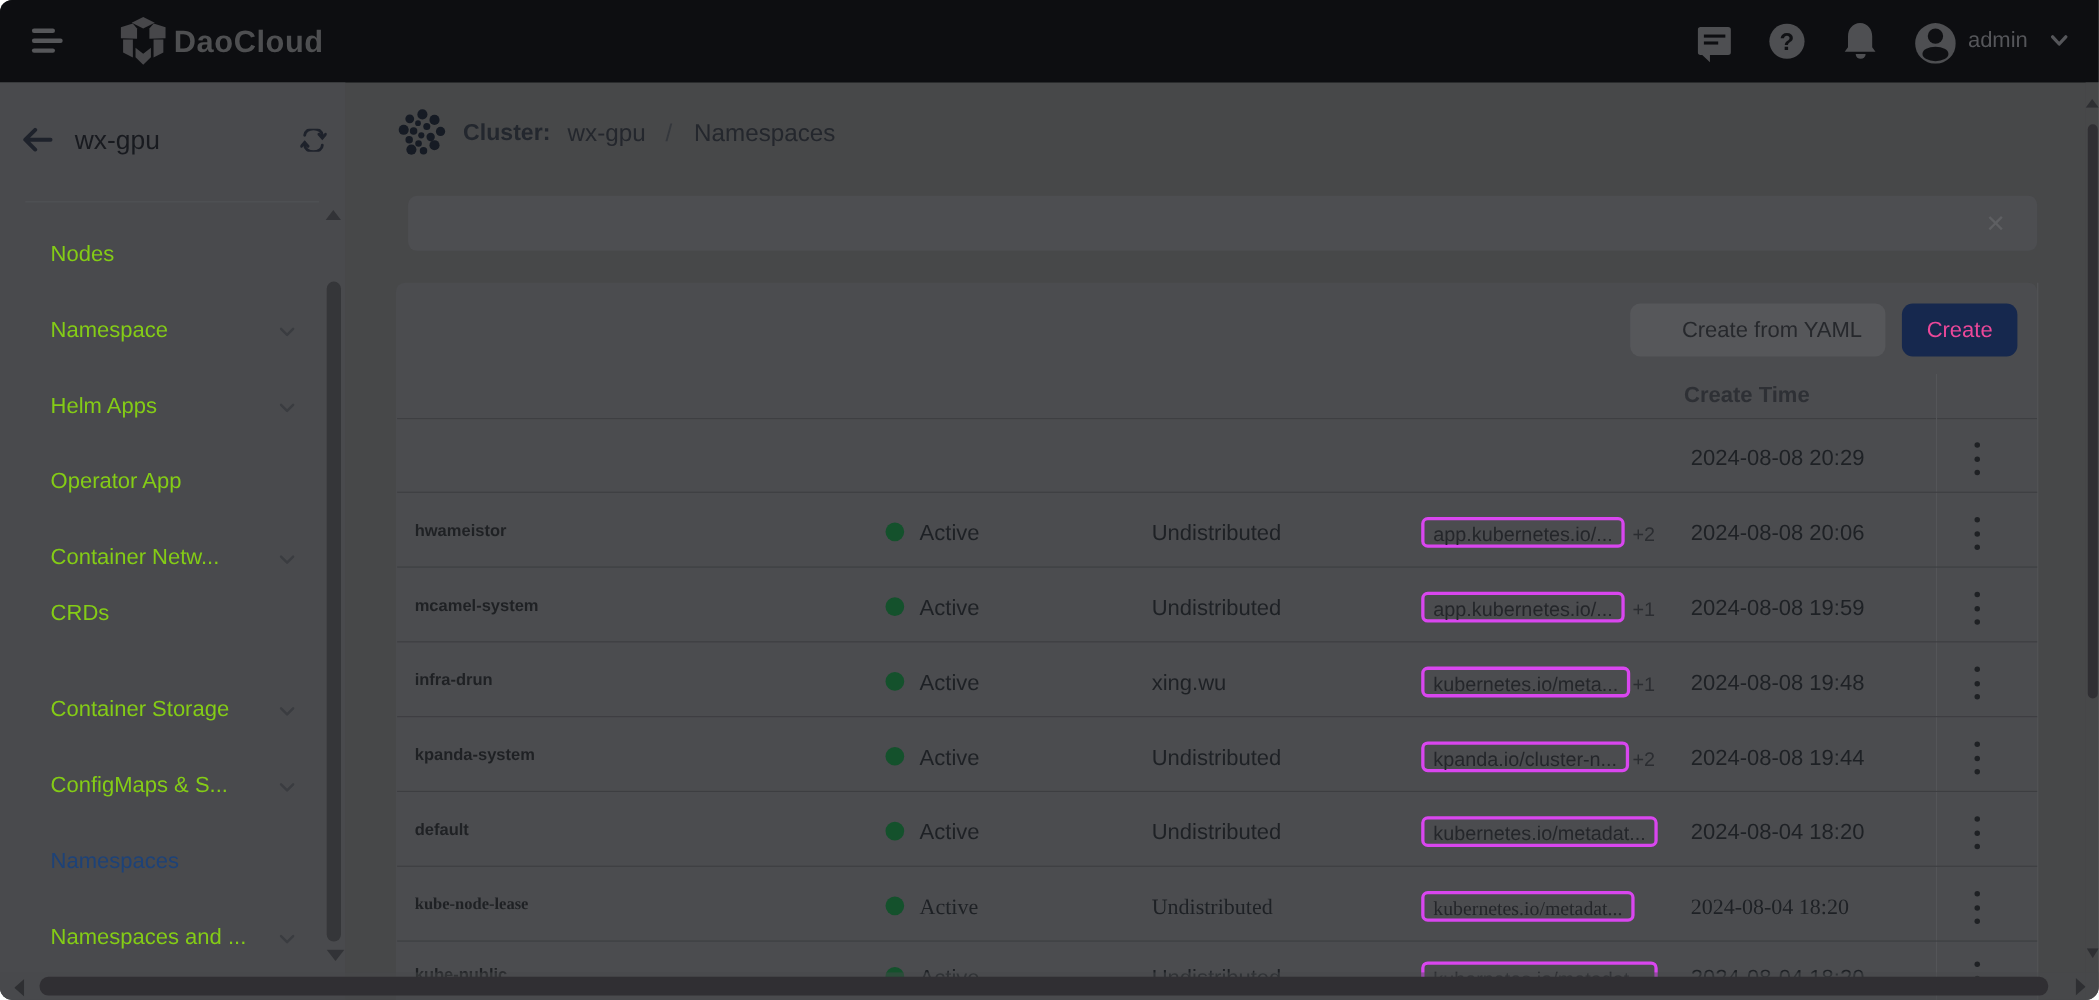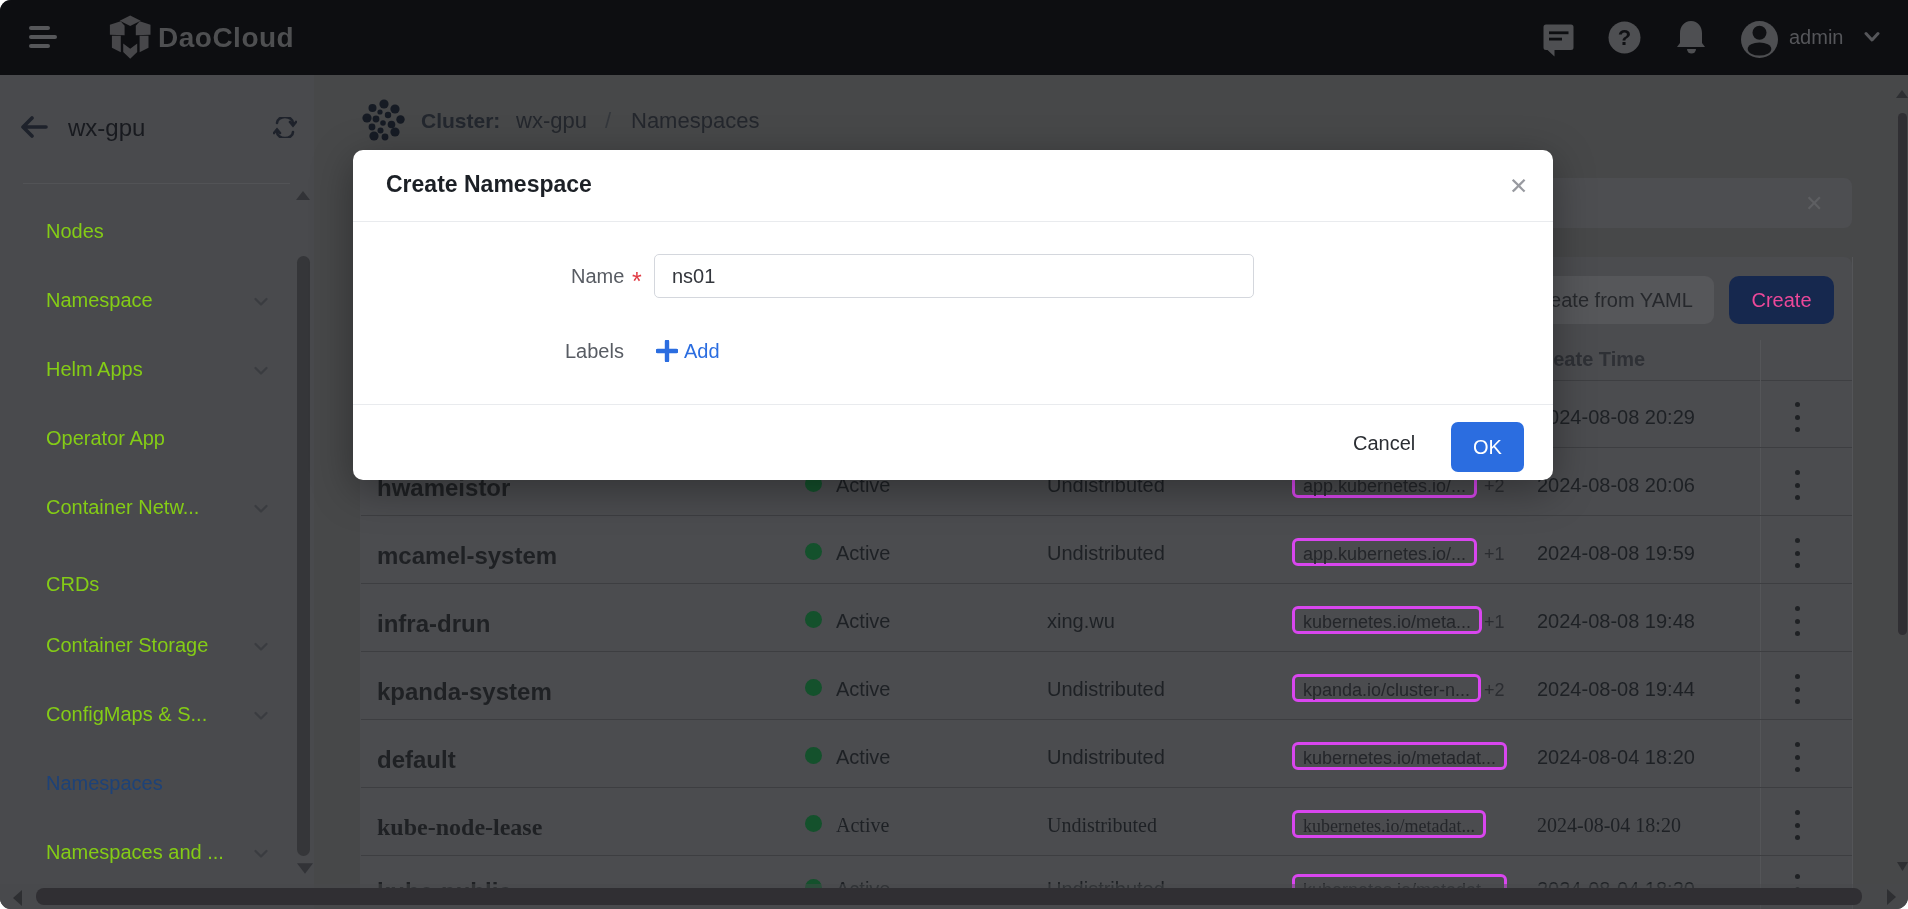--- a/index.html
+++ b/index.html
@@ -35,21 +35,21 @@
 #card { position:absolute; left:360px; top:257px; width:1492px; height:652px; background:#4b4c4f; border-radius:8px 8px 0 0; }
 #btn-yaml { position:absolute; left:1482px; top:276px; width:232px; height:48px; background:#56575a; border-radius:9px; color:#26282c; font-size:20px; text-align:left; padding-left:47px; line-height:48px; }
 #btn-create { position:absolute; left:1729px; top:276px; width:105px; height:48px; background:#16284e; border-radius:10px; color:#ec4899; font-size:20px; text-align:center; line-height:48px; }
 
 .vline { position:absolute; width:1px; background:#545558; }
 .thead { position:absolute; top:348px; font-size:20px; font-weight:bold; color:#2e3035; }
 .hborder { position:absolute; left:361px; top:380px; width:1491px; height:1px; background:#3e3f42; }
 
 .row { position:absolute; left:361px; width:1491px; height:68px; }
 .rborder { position:absolute; left:0; bottom:0; width:100%; height:1px; background:#3d3e41; }
-.cname { position:absolute; left:16px; top:26px; font-size:24px; font-weight:bold; color:#1f2124; }
+.cname { position:absolute; left:16px; top:26px; font-size:15px; font-weight:bold; color:#1f2124; }
 .cdot { position:absolute; left:444px; top:27px; width:17px; height:17px; border-radius:50%; background:#14512c; }
 .cactive { position:absolute; left:475px; top:26px; font-size:20px; color:#1e2125; }
 .cdist { position:absolute; left:686px; top:26px; font-size:20px; color:#1e2125; }
 .cchip { position:absolute; left:931px; top:22px; height:28px; padding:0 8px; border:3px solid #d946ef; border-radius:6px; background:transparent; font-size:18px; color:#24262a; line-height:26px; }
 .cplus { position:absolute; left:1123px; top:28px; font-size:18px; color:#2b2d31; }
 .ctime { position:absolute; left:1176px; top:26px; font-size:20px; color:#1e2125; }
 .cdots { position:absolute; left:1434px; top:22px; width:6px; height:30px; }
 .cdots i { position:absolute; left:0; width:5px; height:5px; border-radius:50%; background:#1f2124; }
 
 
@@ -132,21 +132,21 @@
           <path d="M17 5 L20 8.5 L23 5"></path>
           <path d="M7 16 L4 12.5 L1 16"></path>
         </g>
       </svg>
     <div id="sbsep"></div>
     <div class="mitem" style="top:145px;">Nodes</div>
     <div class="mitem" style="top:214px;">Namespace</div>
     <div class="mitem" style="top:283px;">Helm Apps</div>
     <div class="mitem" style="top:352px;">Operator App</div>
     <div class="mitem" style="top:421px;">Container Netw...</div>
-    <div class="mitem" style="top:498px;">CRDs</div>
+    <div class="mitem" style="top:472px;">CRDs</div>
     <div class="mitem" style="top:559px;">Container Storage</div>
     <div class="mitem" style="top:628px;">ConfigMaps &amp; S...</div>
     <div class="mitem" style="top:697px; color:#1d4278;">Namespaces</div>
     <div class="mitem" style="top:766px;">Namespaces and ...</div>
     <svg class="mchev" style="top:220px;" width="14" height="9" viewBox="0 0 14 9">
         <path d="M1.5 1.5 L7 7 L12.5 1.5" fill="none" stroke="#3a3c40" stroke-width="2.2" stroke-linecap="round" stroke-linejoin="round"></path>
       </svg>
     <svg class="mchev" style="top:289px;" width="14" height="9" viewBox="0 0 14 9">
         <path d="M1.5 1.5 L7 7 L12.5 1.5" fill="none" stroke="#3a3c40" stroke-width="2.2" stroke-linecap="round" stroke-linejoin="round"></path>
       </svg>
@@ -330,31 +330,13 @@
     </svg>
   <svg class="abs" style="left:1887px; top:889px;" width="9" height="16" viewBox="0 0 9 16">
       <path d="M9 8 L0 0 L0 16 Z" fill="#2e2f32"></path>
     </svg>
   <div id="hsb-thumb"></div>
 
   <svg class="abs" style="left:1897px; top:862px;" width="11" height="9" viewBox="0 0 11 9">
       <path d="M5.5 9 L11 0 L0 0 Z" fill="#2e2f32"></path>
     </svg>
 
-  <div id="modal">
-    <div id="mtitle">Create Namespace</div>
-    <div id="mclose">✕</div>
-    <div class="mdiv" style="top:71px;"></div>
-    <div id="lblName">Name</div>
-    <div id="star">*</div>
-    <div id="input">
-        <span>ns01</span>
-      </div>
-    <div id="lblLabels">Labels</div>
-    <svg class="abs" style="left:303px; top:190px;" width="22" height="22" viewBox="0 0 22 22">
-        <path d="M11 1.5 V20.5 M1.5 11 H20.5" stroke="#2b6de0" stroke-width="4.4" stroke-linecap="round"></path>
-      </svg>
-      <div id="addbtn">Add</div>
-    <div class="mdiv" style="top:254px;"></div>
-    <div id="cancel">Cancel</div>
-    <div id="okbtn">OK</div>
-  </div>
 </div>
 
 </body></html>

